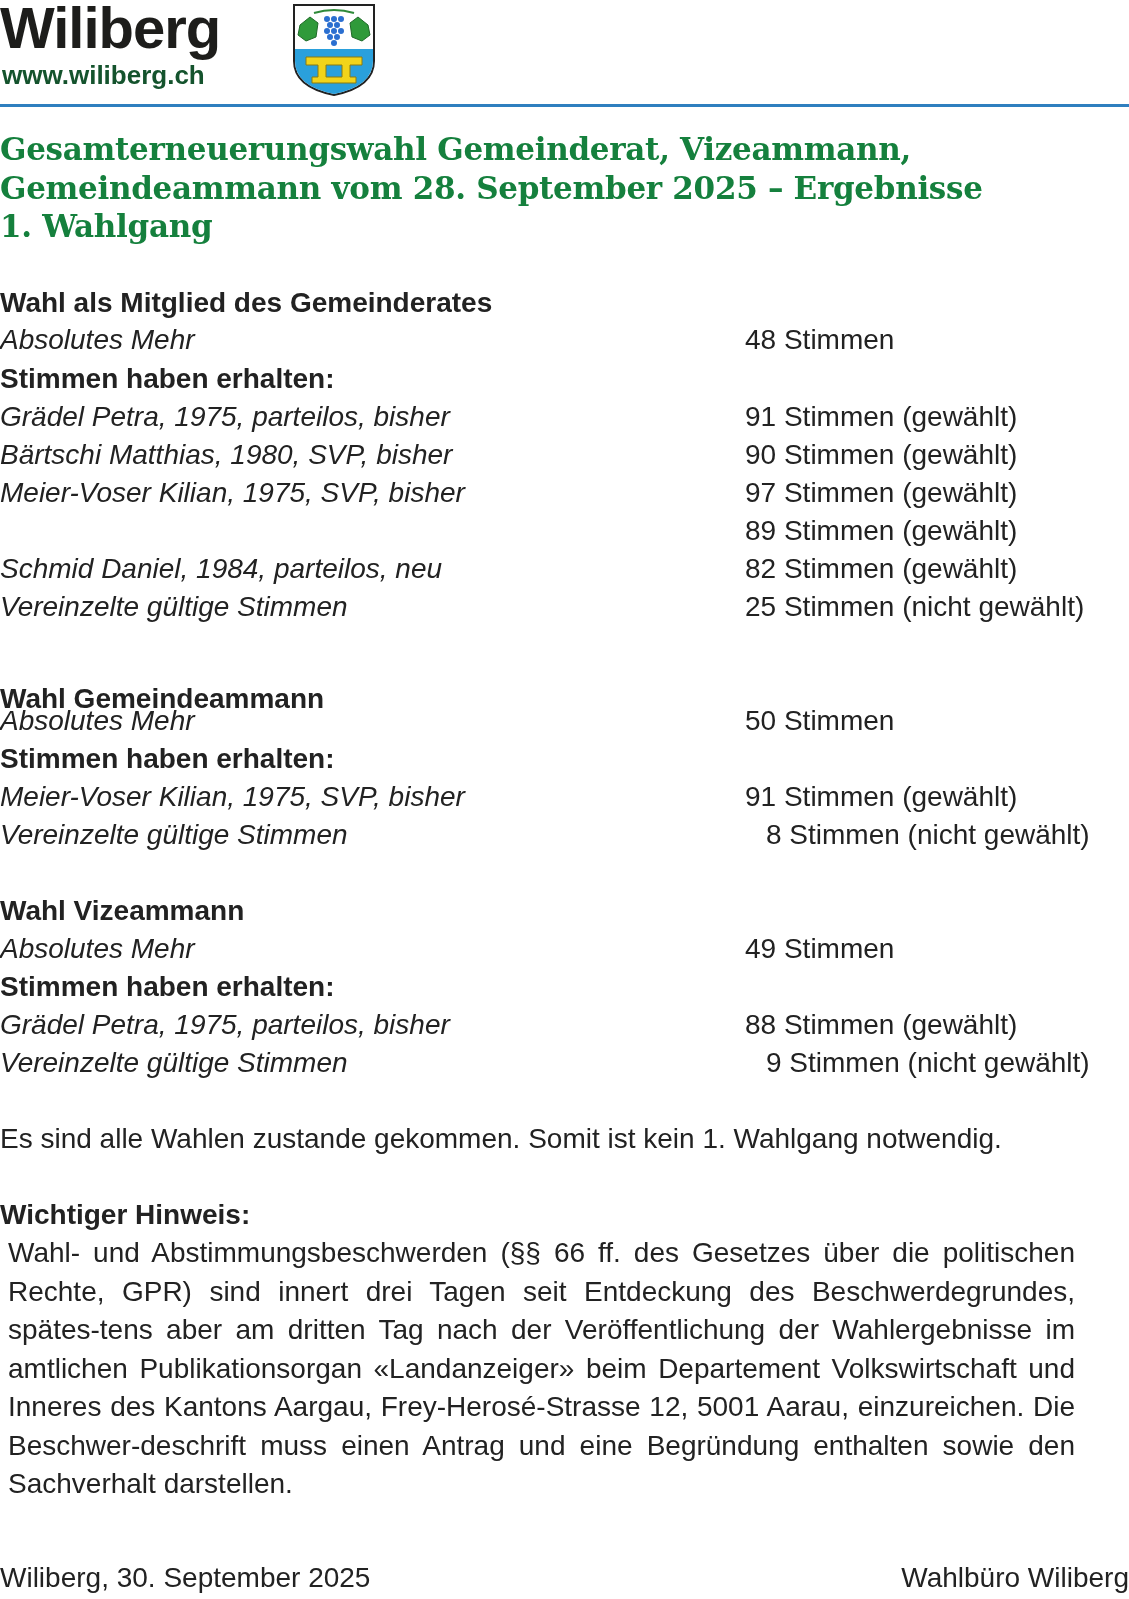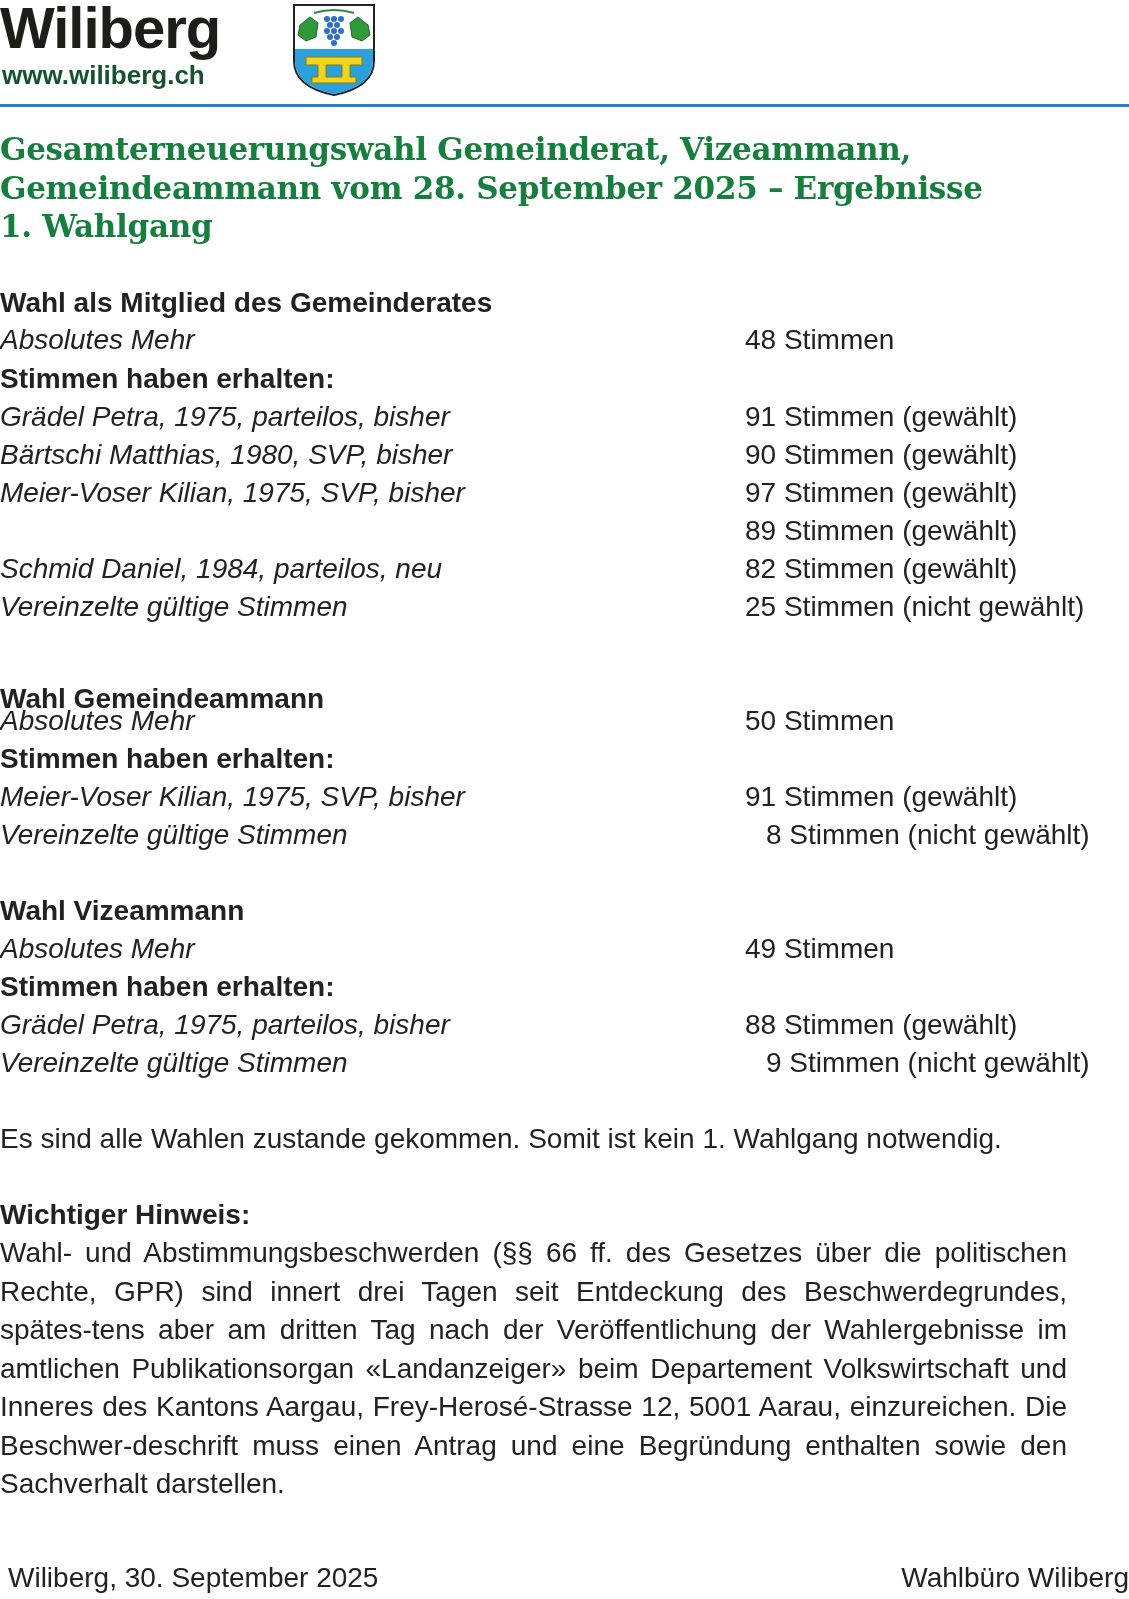--- a/index.html
+++ b/index.html
@@ -8,22 +8,22 @@
   .brand-name { position:absolute; left:0; top:-6px; font-size:58px; font-weight:bold; letter-spacing:-1px; color:#1d1d1b; white-space:nowrap; }
   .brand-url { position:absolute; left:2px; top:60px; font-size:26px; font-weight:bold; color:#14532d; white-space:nowrap; }
   .crest { position:absolute; left:292px; top:3px; width:84px; height:94px; }
   .rule { position:absolute; left:0; top:104px; width:1129px; height:3px; background:#2f7fbf; }
   .title { position:absolute; left:0; top:130px; width:1100px; font-family:"DejaVu Serif", serif; font-weight:bold; font-size:31px; line-height:38.5px; color:#15803d; letter-spacing:-0.3px; }
   .row { position:absolute; left:0; width:914px; height:38px; font-size:28px; line-height:38px; white-space:nowrap; }
   .row .l { position:absolute; left:0;font-style:italic; }
   .row .r { position:absolute; left:745px; }
   .row .r.pad { left:760px;margin-left:6px; }
   .b { font-weight:bold; }
-  .para { position:absolute; left:0; width:1067px; font-size:28px; line-height:38.5px; text-align:justify; }
-  .footer-l { position:absolute; left:0; top:1562px; font-size:28px;margin-left:8px; }
+  .para { position:absolute; left:8px; width:1067px; font-size:28px; line-height:38.5px; text-align:justify; }
+  .footer-l { position:absolute; left:0; top:1562px; font-size:28px; }
   .footer-r { position:absolute; right:0; top:1562px; font-size:28px; }
 </style>
 </head>
 <body>
 
 <div class="brand">
   <div class="brand-name">Wiliberg</div>
   <div class="brand-url">www.wiliberg.ch</div>
 </div>
 

